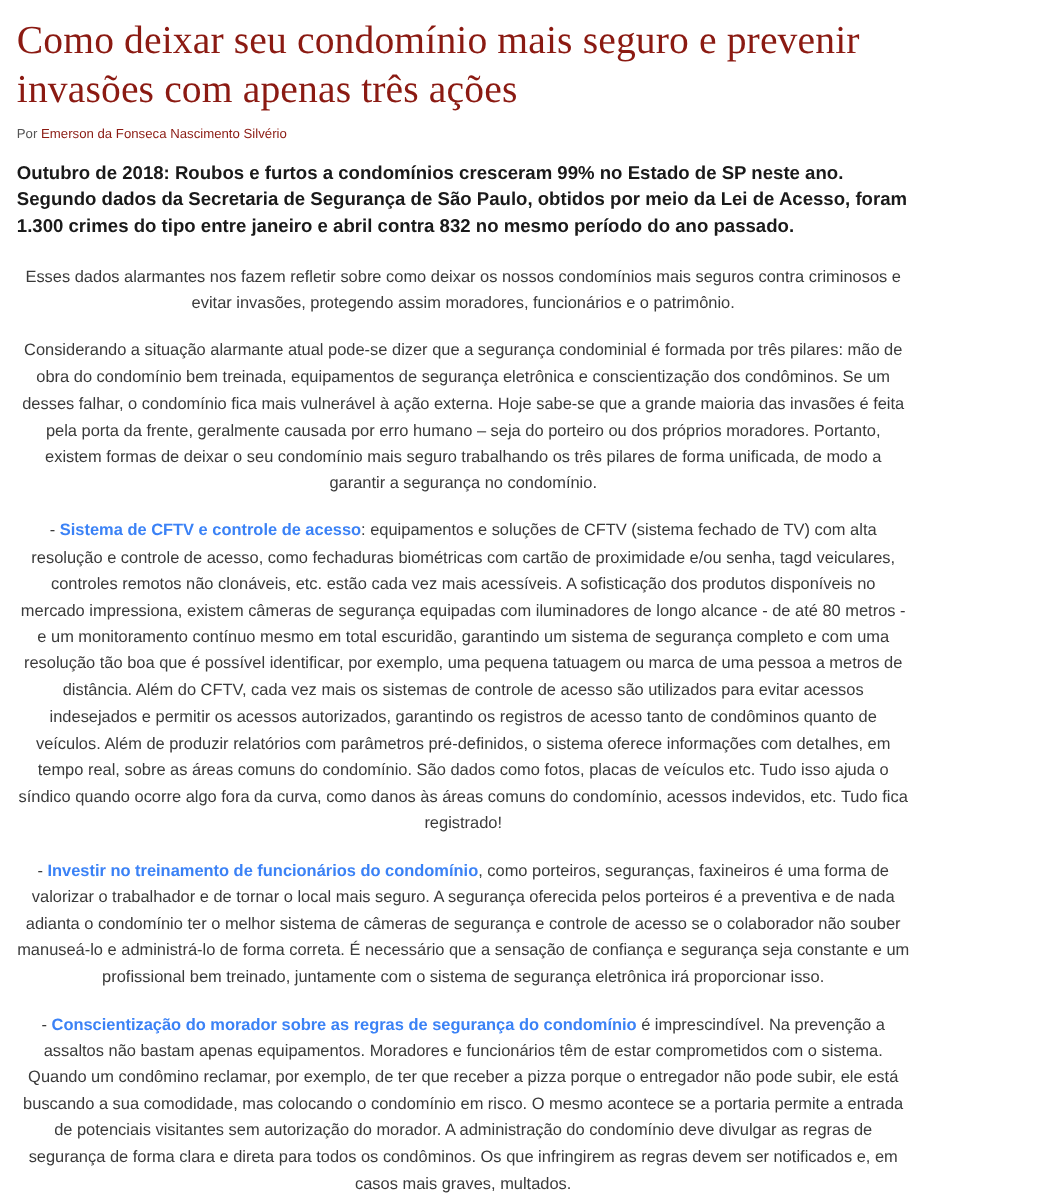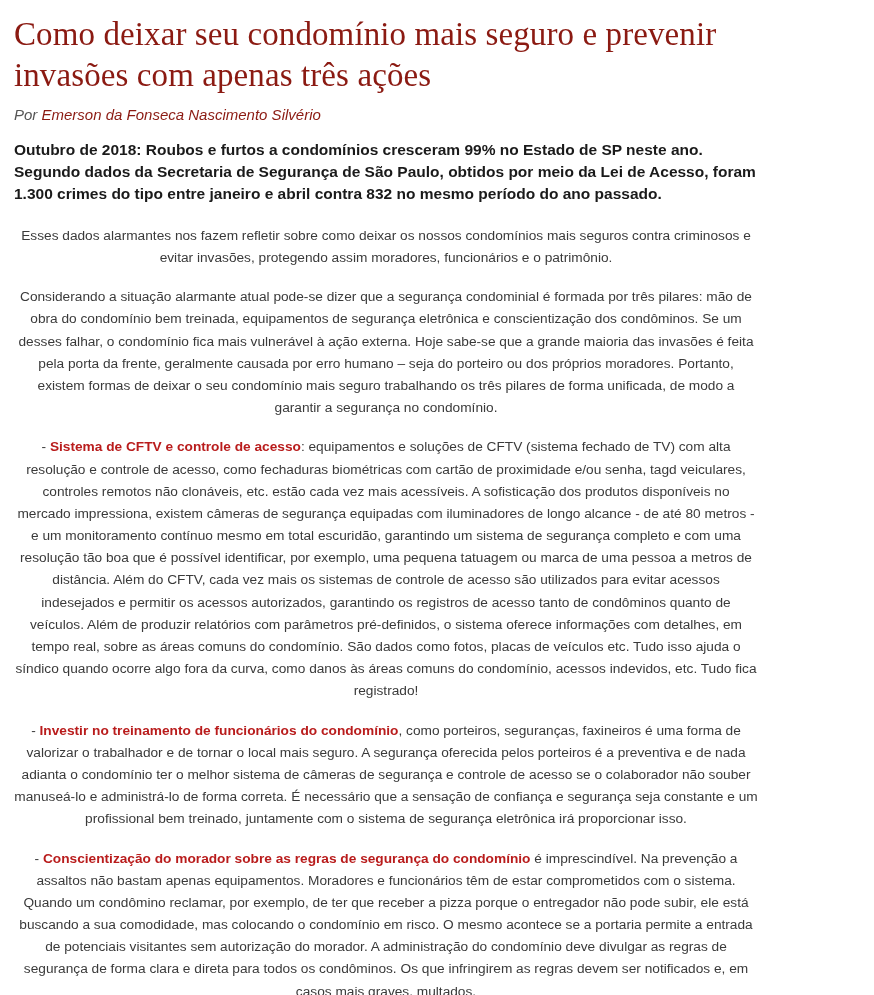--- a/index.html
+++ b/index.html
@@ -21,45 +21,44 @@
   .article-title {
     font-family: "Liberation Serif", serif;
     font-size: 33px;
     line-height: 1.24;
     font-weight: 400;
     color: #8b1a12;
     margin: 4px 0 10px 0;
     letter-spacing: 0.1px;
   }
   .byline {
-    font-size: 15px;
+    font-size: 11px;
     color: #555555;
     margin: 0 0 16px 0;
-    font-style: italic;
   }
   .byline .author-link {
     color: #8b1a12;
     text-decoration: none;
   }
   .lede {
     font-size: 15.5px;
     font-weight: bold;
     color: #1a1a1a;
     line-height: 1.42;
     margin: 0 0 20px 0;
   }
   p.body-par {
     font-size: 13.7px;
     line-height: 1.62;
     color: #3a3a3a;
     margin: 0 0 17px 0;
     text-align: center;
   }
   p.body-par b, .inline-strong {
-    color: #b91c1c;
+    color: #3b82f6;
     font-weight: bold;
   }
 </style>
 </head>
 <body>
 
 <div class="page">
 
   <h1 class="article-title">Como deixar seu condomínio mais seguro e prevenir invasões com apenas três ações</h1>
 

